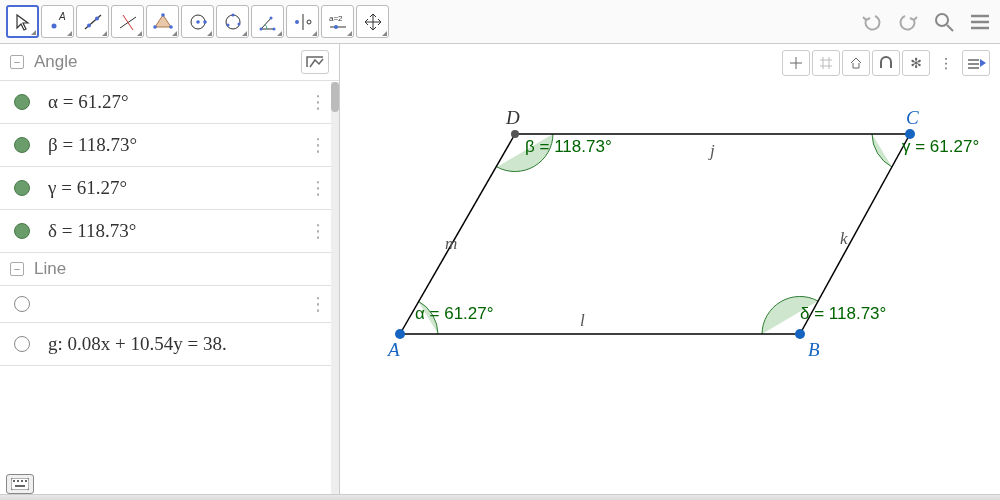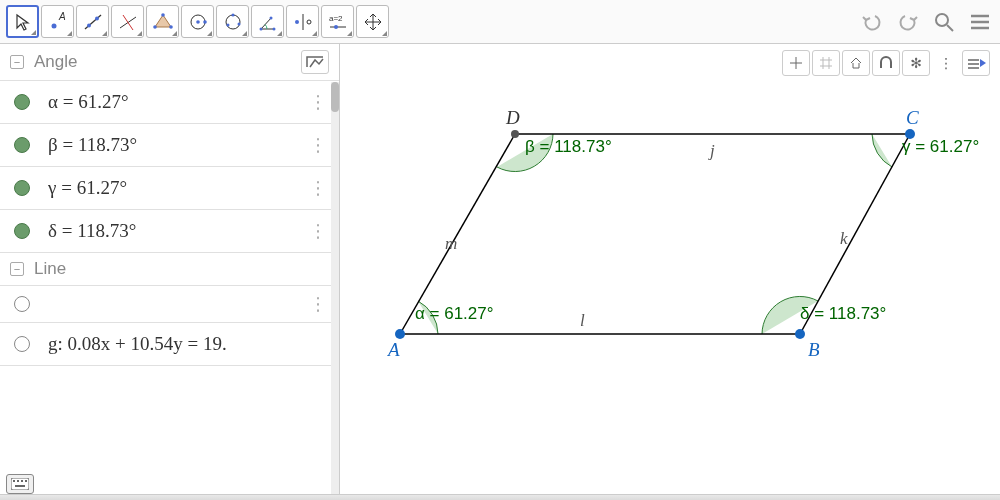--- a/index.html
+++ b/index.html
@@ -179,21 +179,21 @@
     <div class="av-header">
       <span class="av-toggle">−</span>
       <span>Line</span>
     </div>
     <div class="av-row">
       <span class="av-bullet empty"></span>
       <span class="av-dots">⋮</span>
     </div>
     <div class="av-row">
       <span class="av-bullet empty"></span>
-      <span class="av-row-text"><span>g</span>: <span>0.08x + 10.54y = 19.</span></span>
+      <span class="av-row-text"><span>g</span>: <span>0.08x + 10.54y = 38.</span></span>
     </div>
     <div class="scrollbar">
         <div class="scroll-thumb"></div>
       </div>
   </div>
 
   <div class="graphics">
     <div class="gv-toolbar">
       <div class="gv-btn">
           <svg width="16" height="16">

